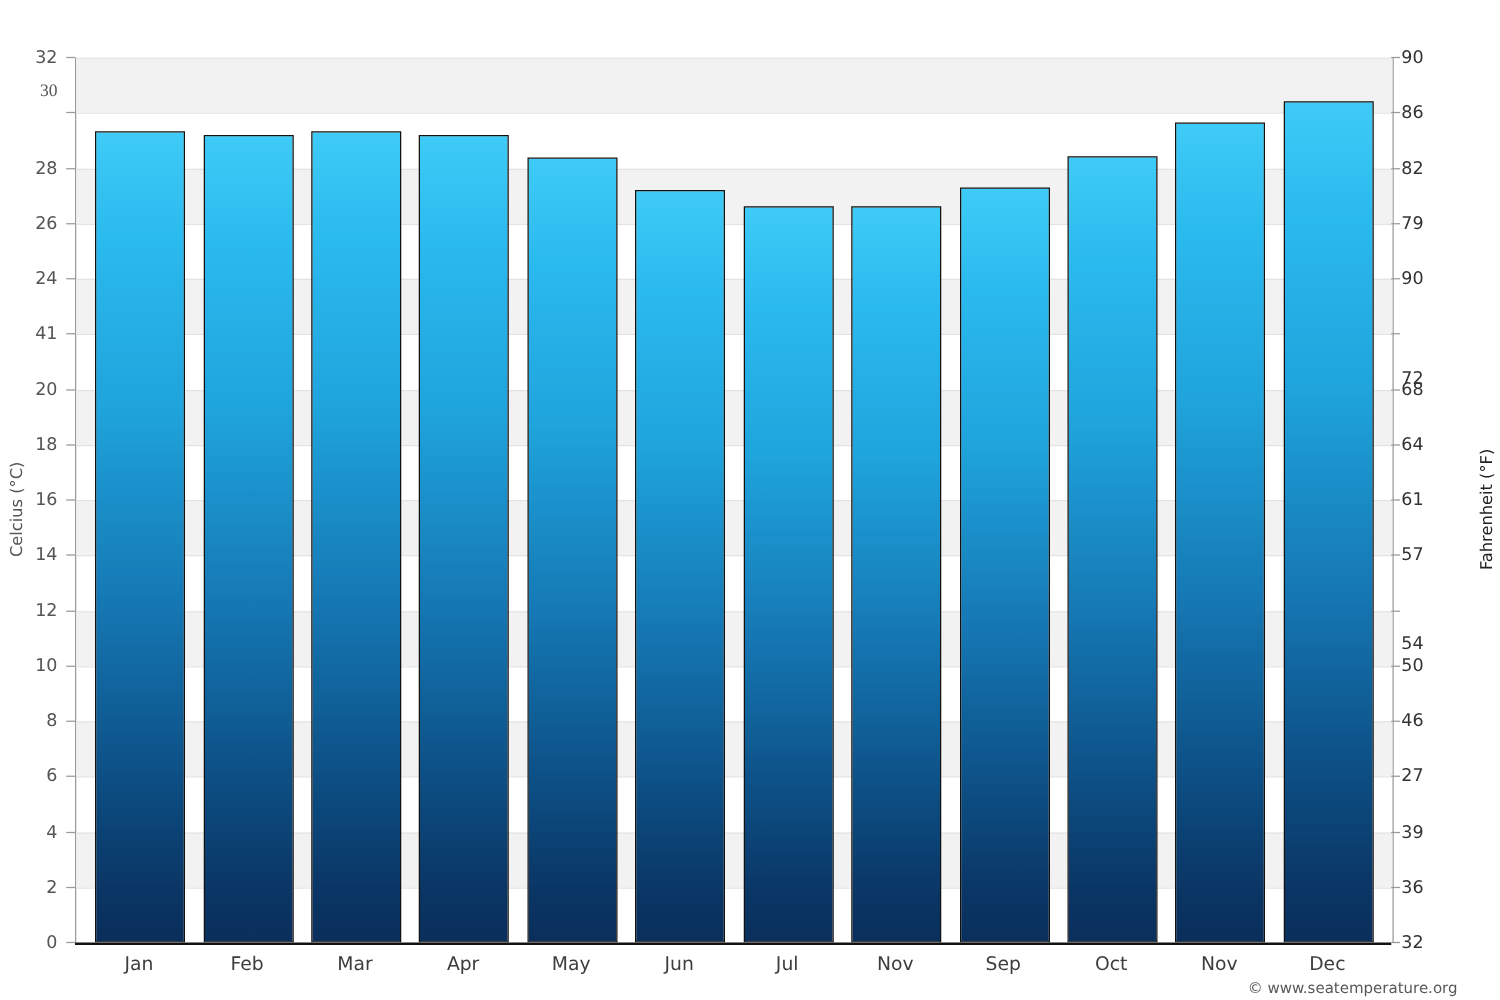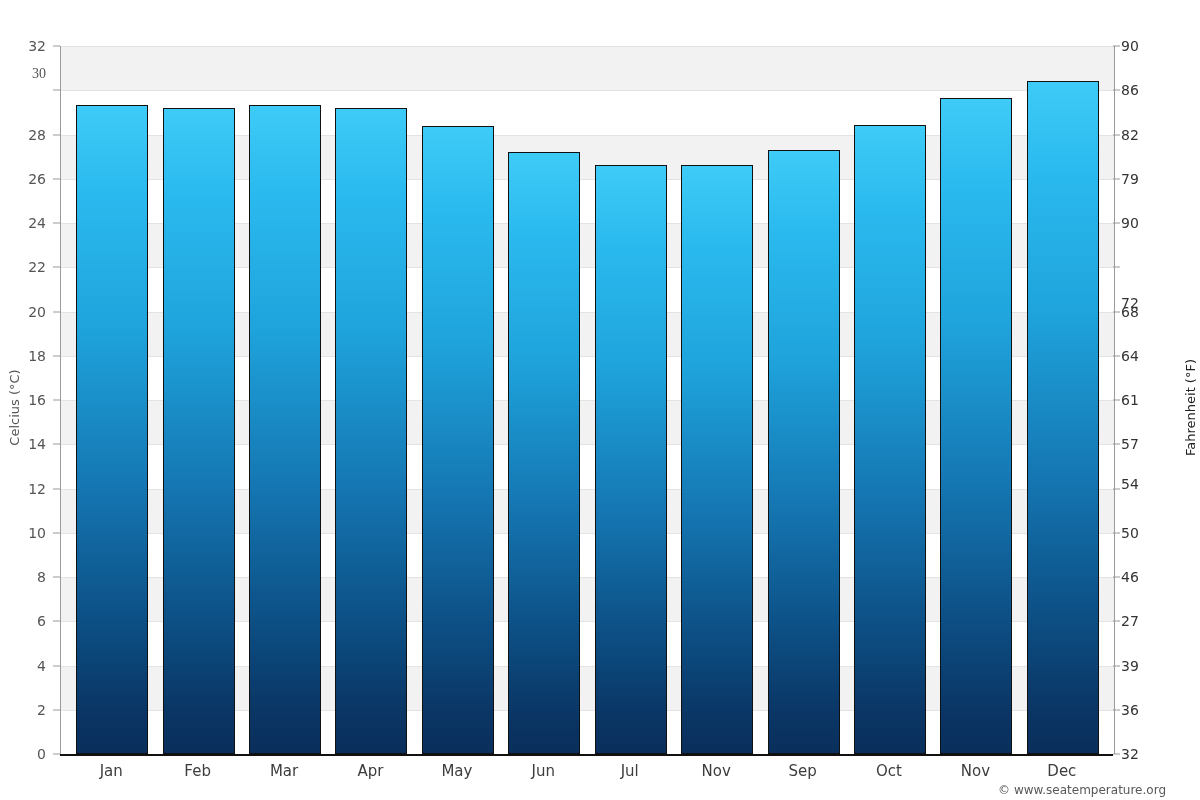--- a/index.html
+++ b/index.html
@@ -287,21 +287,21 @@
       <div class="tick" style="top: 663.75px;">2</div>
       <div class="tick" style="top: 619.5px;">4</div>
       <div class="tick" style="top: 575.25px;">6</div>
       <div class="tick" style="top: 531px;">8</div>
       <div class="tick" style="top: 486.75px; margin-left: 44px;">10</div>
       <div class="tick" style="top: 442.5px;">12</div>
       <div class="tick" style="top: 398.25px;">14</div>
       <div class="tick" style="top: 354px;">16</div>
       <div class="tick" style="top: 309.75px;">18</div>
       <div class="tick" style="top: 265.5px;">20</div>
-      <div class="tick" style="top: 221.25px;">22</div>
+      <div class="tick" style="top: 221.25px;">41</div>
       <div class="tick" style="top: 177px;">24</div>
       <div class="tick" style="top: 132.75px;">26</div>
       <div class="tick" style="top: 88.5px;">28</div>
       <div class="tick" style="top: 28px; font-family: Liberation Serif, serif;">30</div>
       <div class="tick" style="top: 0px;">32</div>
     </div>
   <div id="left-tickmarks">
       <div class="tick-mark-left" style="top: 754px; position: absolute;"></div>
       <div class="tick-mark-left" style="top: 709.75px; position: absolute;"></div>
       <div class="tick-mark-left" style="top: 665.5px; position: absolute;"></div>
@@ -321,21 +321,21 @@
       <div class="tick-mark-left" style="top: 46px; position: absolute;"></div>
     </div>
 
   <div class="axis-right-labels" id="axis-right-labels">
       <div class="tick" style="top: 708px;">32</div>
       <div class="tick" style="top: 663.75px;">36</div>
       <div class="tick" style="top: 619.5px;">39</div>
       <div class="tick" style="top: 575.25px;">27</div>
       <div class="tick" style="top: 531px; text-align: center;">46</div>
       <div class="tick" style="top: 486.75px;">50</div>
-      <div class="tick" style="top: 438px;">54</div>
+      <div class="tick" style="top: 469px;">54</div>
       <div class="tick" style="top: 398.25px;">57</div>
       <div class="tick" style="top: 354px;">61</div>
       <div class="tick" style="top: 309.75px;">64</div>
       <div class="tick" style="top: 265.5px;">68</div>
       <div class="tick" style="top: 221.25px; margin-top: 36px;">72</div>
       <div class="tick" style="top: 177px;">90</div>
       <div class="tick" style="top: 132.75px;">79</div>
       <div class="tick" style="top: 88.5px;">82</div>
       <div class="tick" style="top: 44.25px;">86</div>
       <div class="tick" style="top: 0px;">90</div>

